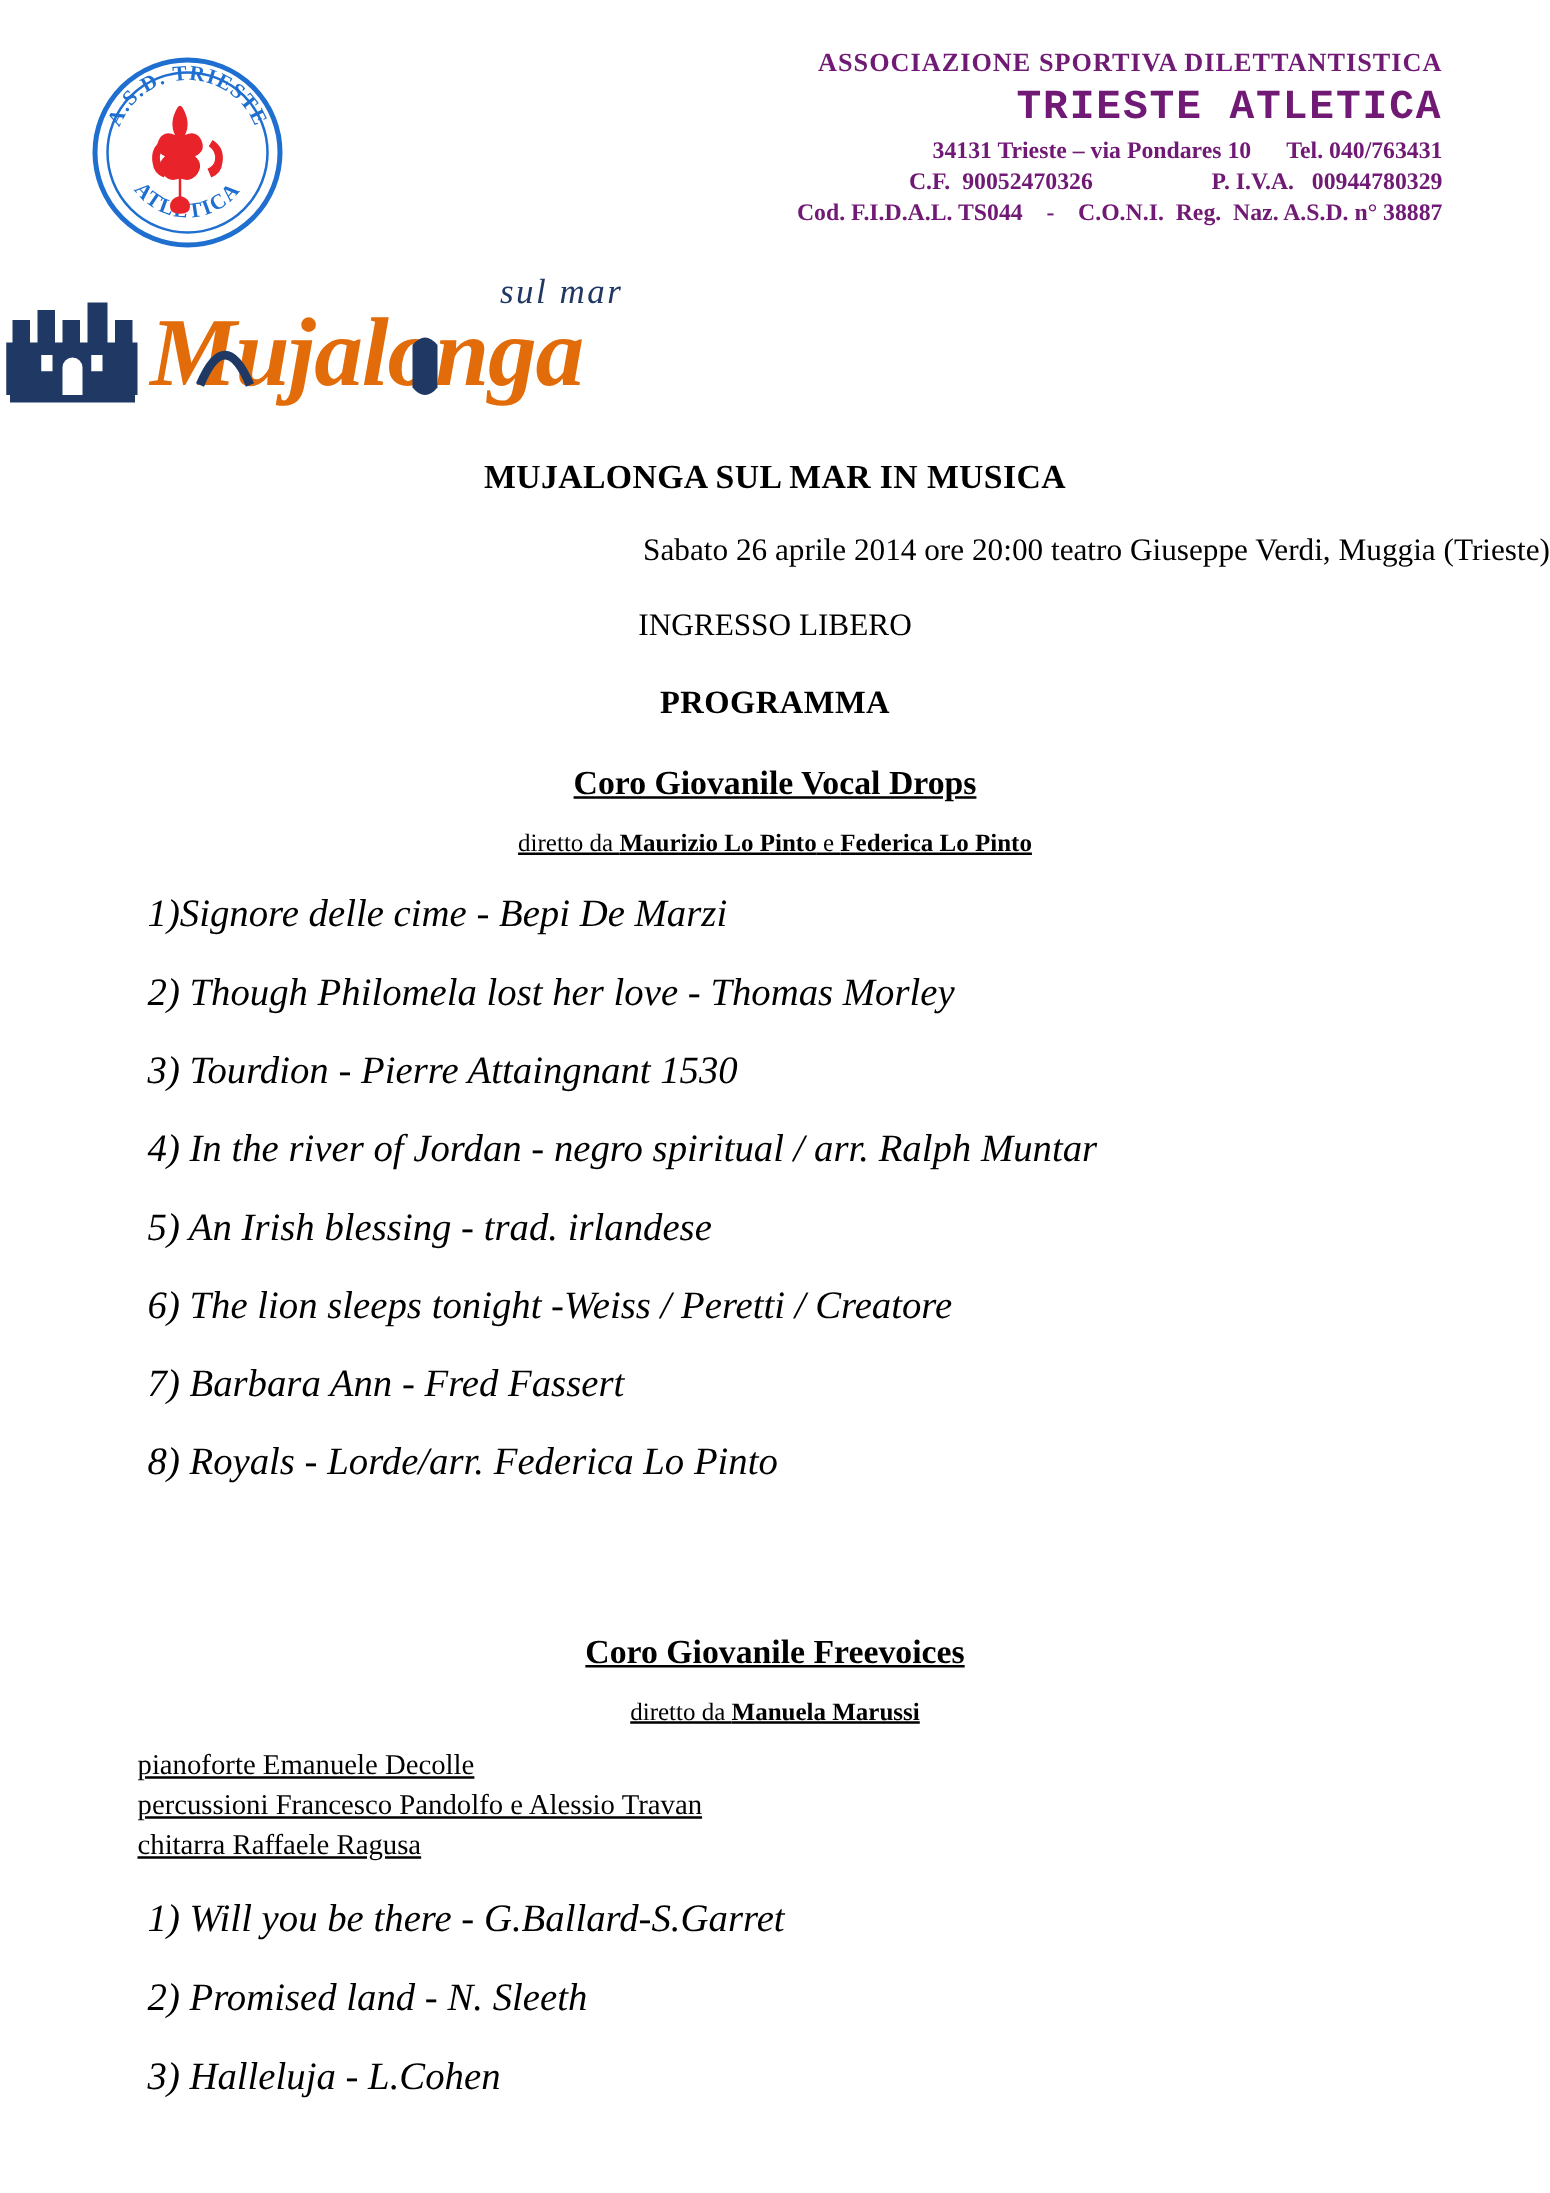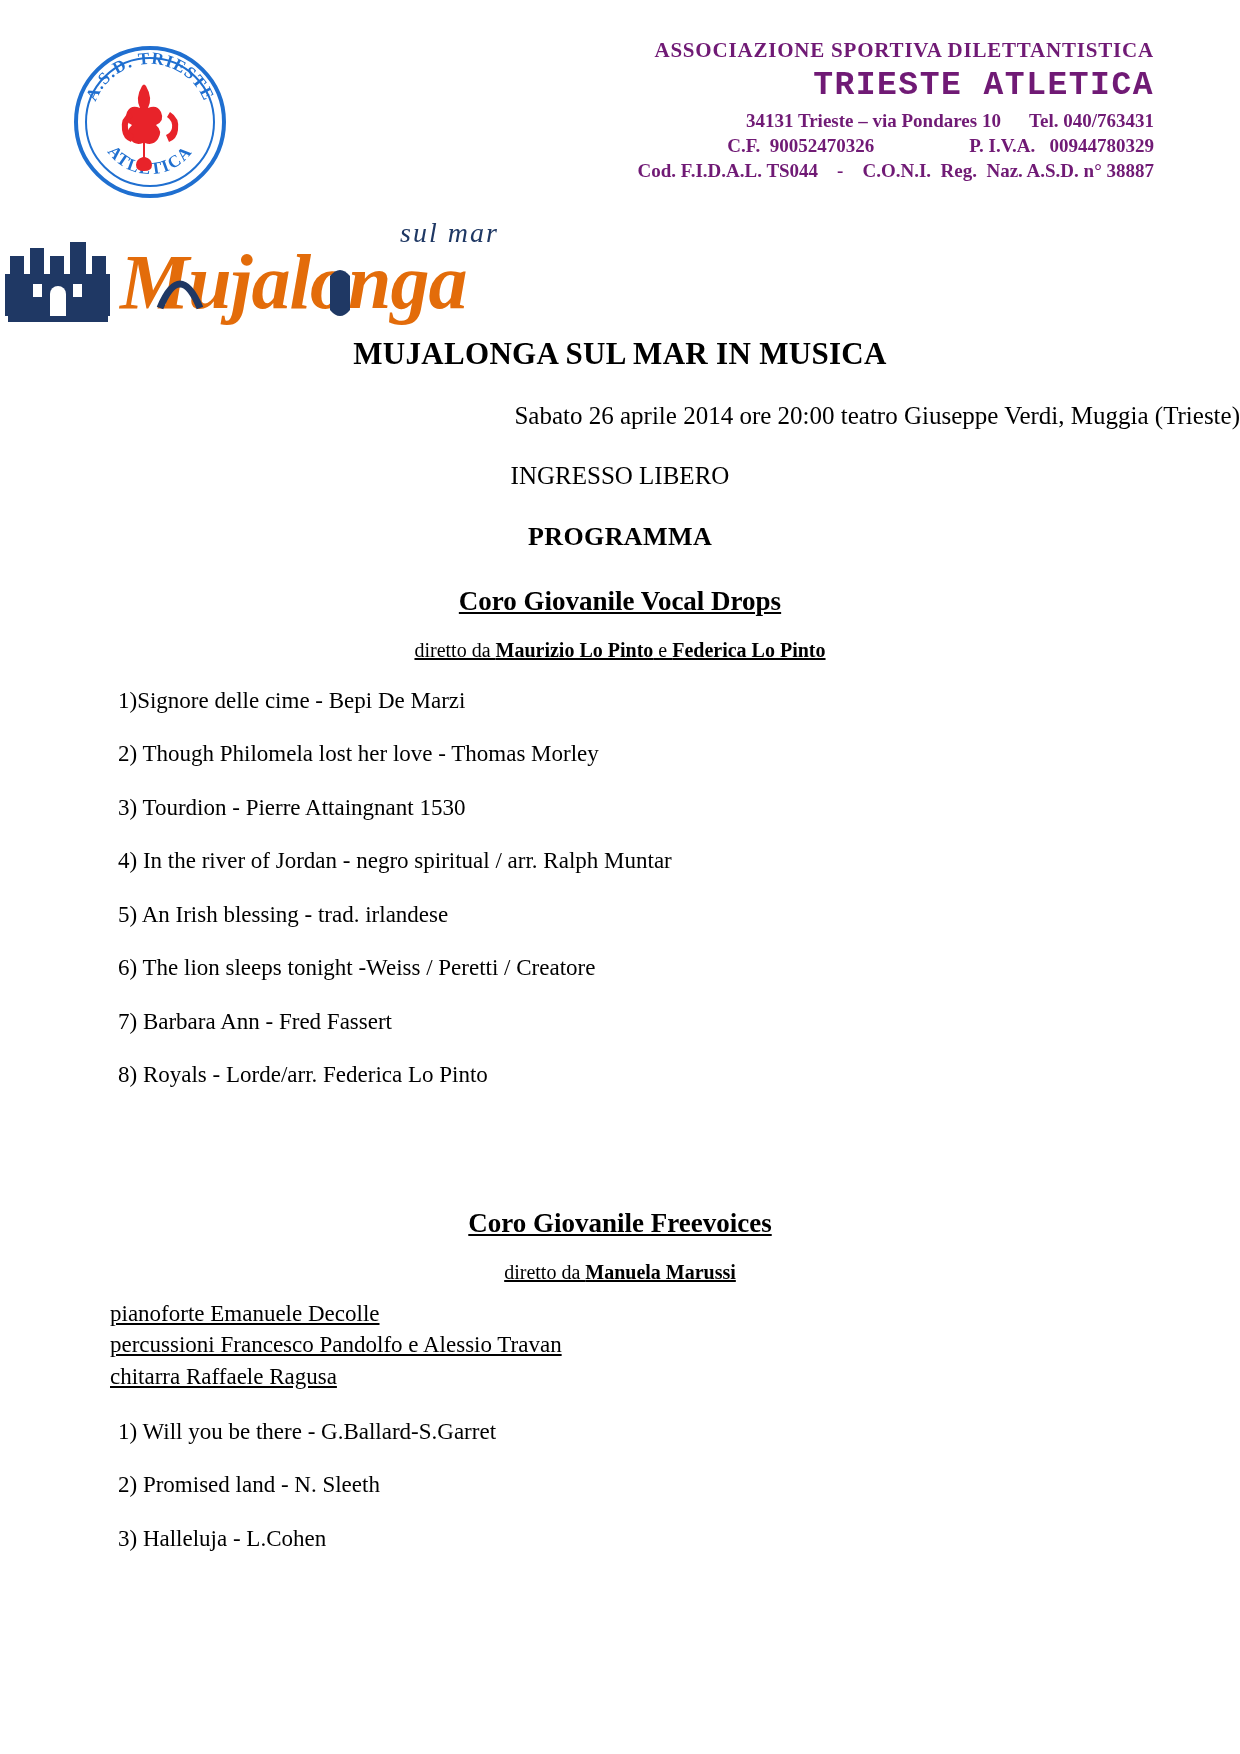--- a/index.html
+++ b/index.html
@@ -74,21 +74,22 @@
     display: flex;
     justify-content: flex-start;
     align-items: center;
   }
   .banner svg { display:block; }
 
   
   .title-main {
     text-align: center;
     font-weight: bold;
-    font-size: 31px;
+    font-size: 27px;
+    margin-top: 30px;
     letter-spacing: 0.3px;
   }
   .subtitle {
     text-align: right;
     font-size: 25px;
     margin-top: 30px;
   }
   .ingresso {
     text-align: center;
     font-size: 25px;
@@ -116,23 +117,24 @@
     margin-top: 22px;
     text-decoration: underline;
   }
   .choir-dir b { font-weight: bold; }
 
   .songs {
     margin: 26px 0 0 0;
     padding: 0 0 0 118px;
   }
   .song {
-    font-size: 23px;
+    font-size: 31px;
     margin-bottom: 27px;
     line-height: 1.15;
+    font-style: italic;
   }
 
   .musicians {
     padding-left: 110px;
     margin-top: 14px;
   }
   .musician {
     font-size: 23px;
     text-decoration: underline;
     line-height: 1.38;

